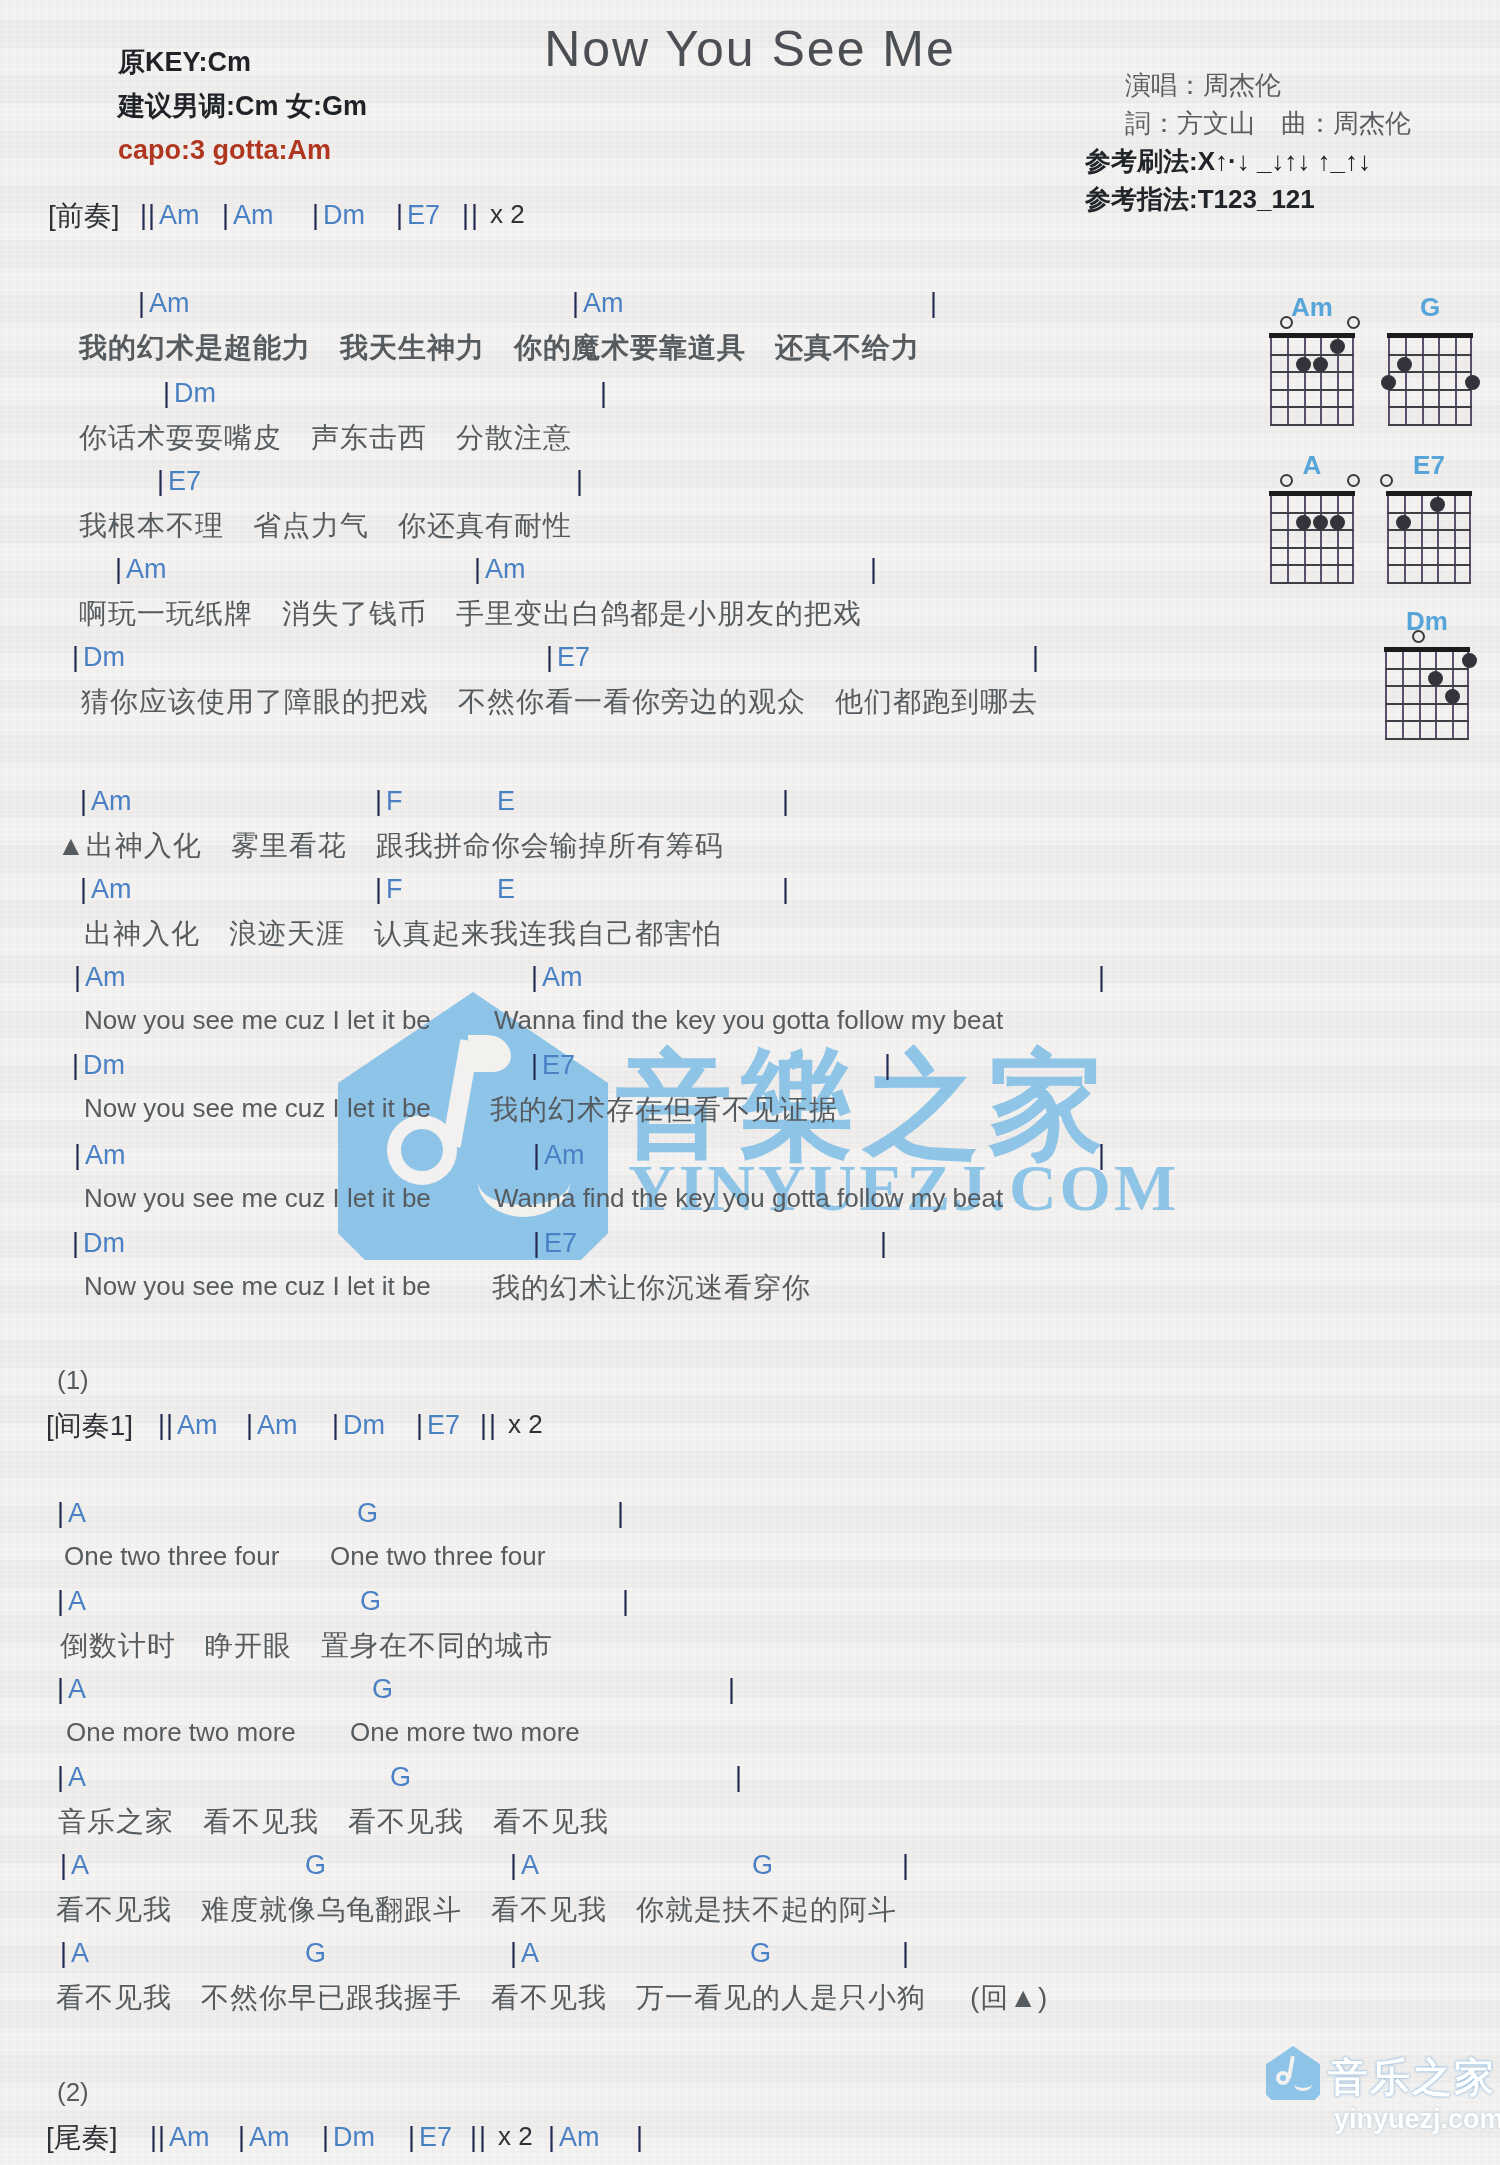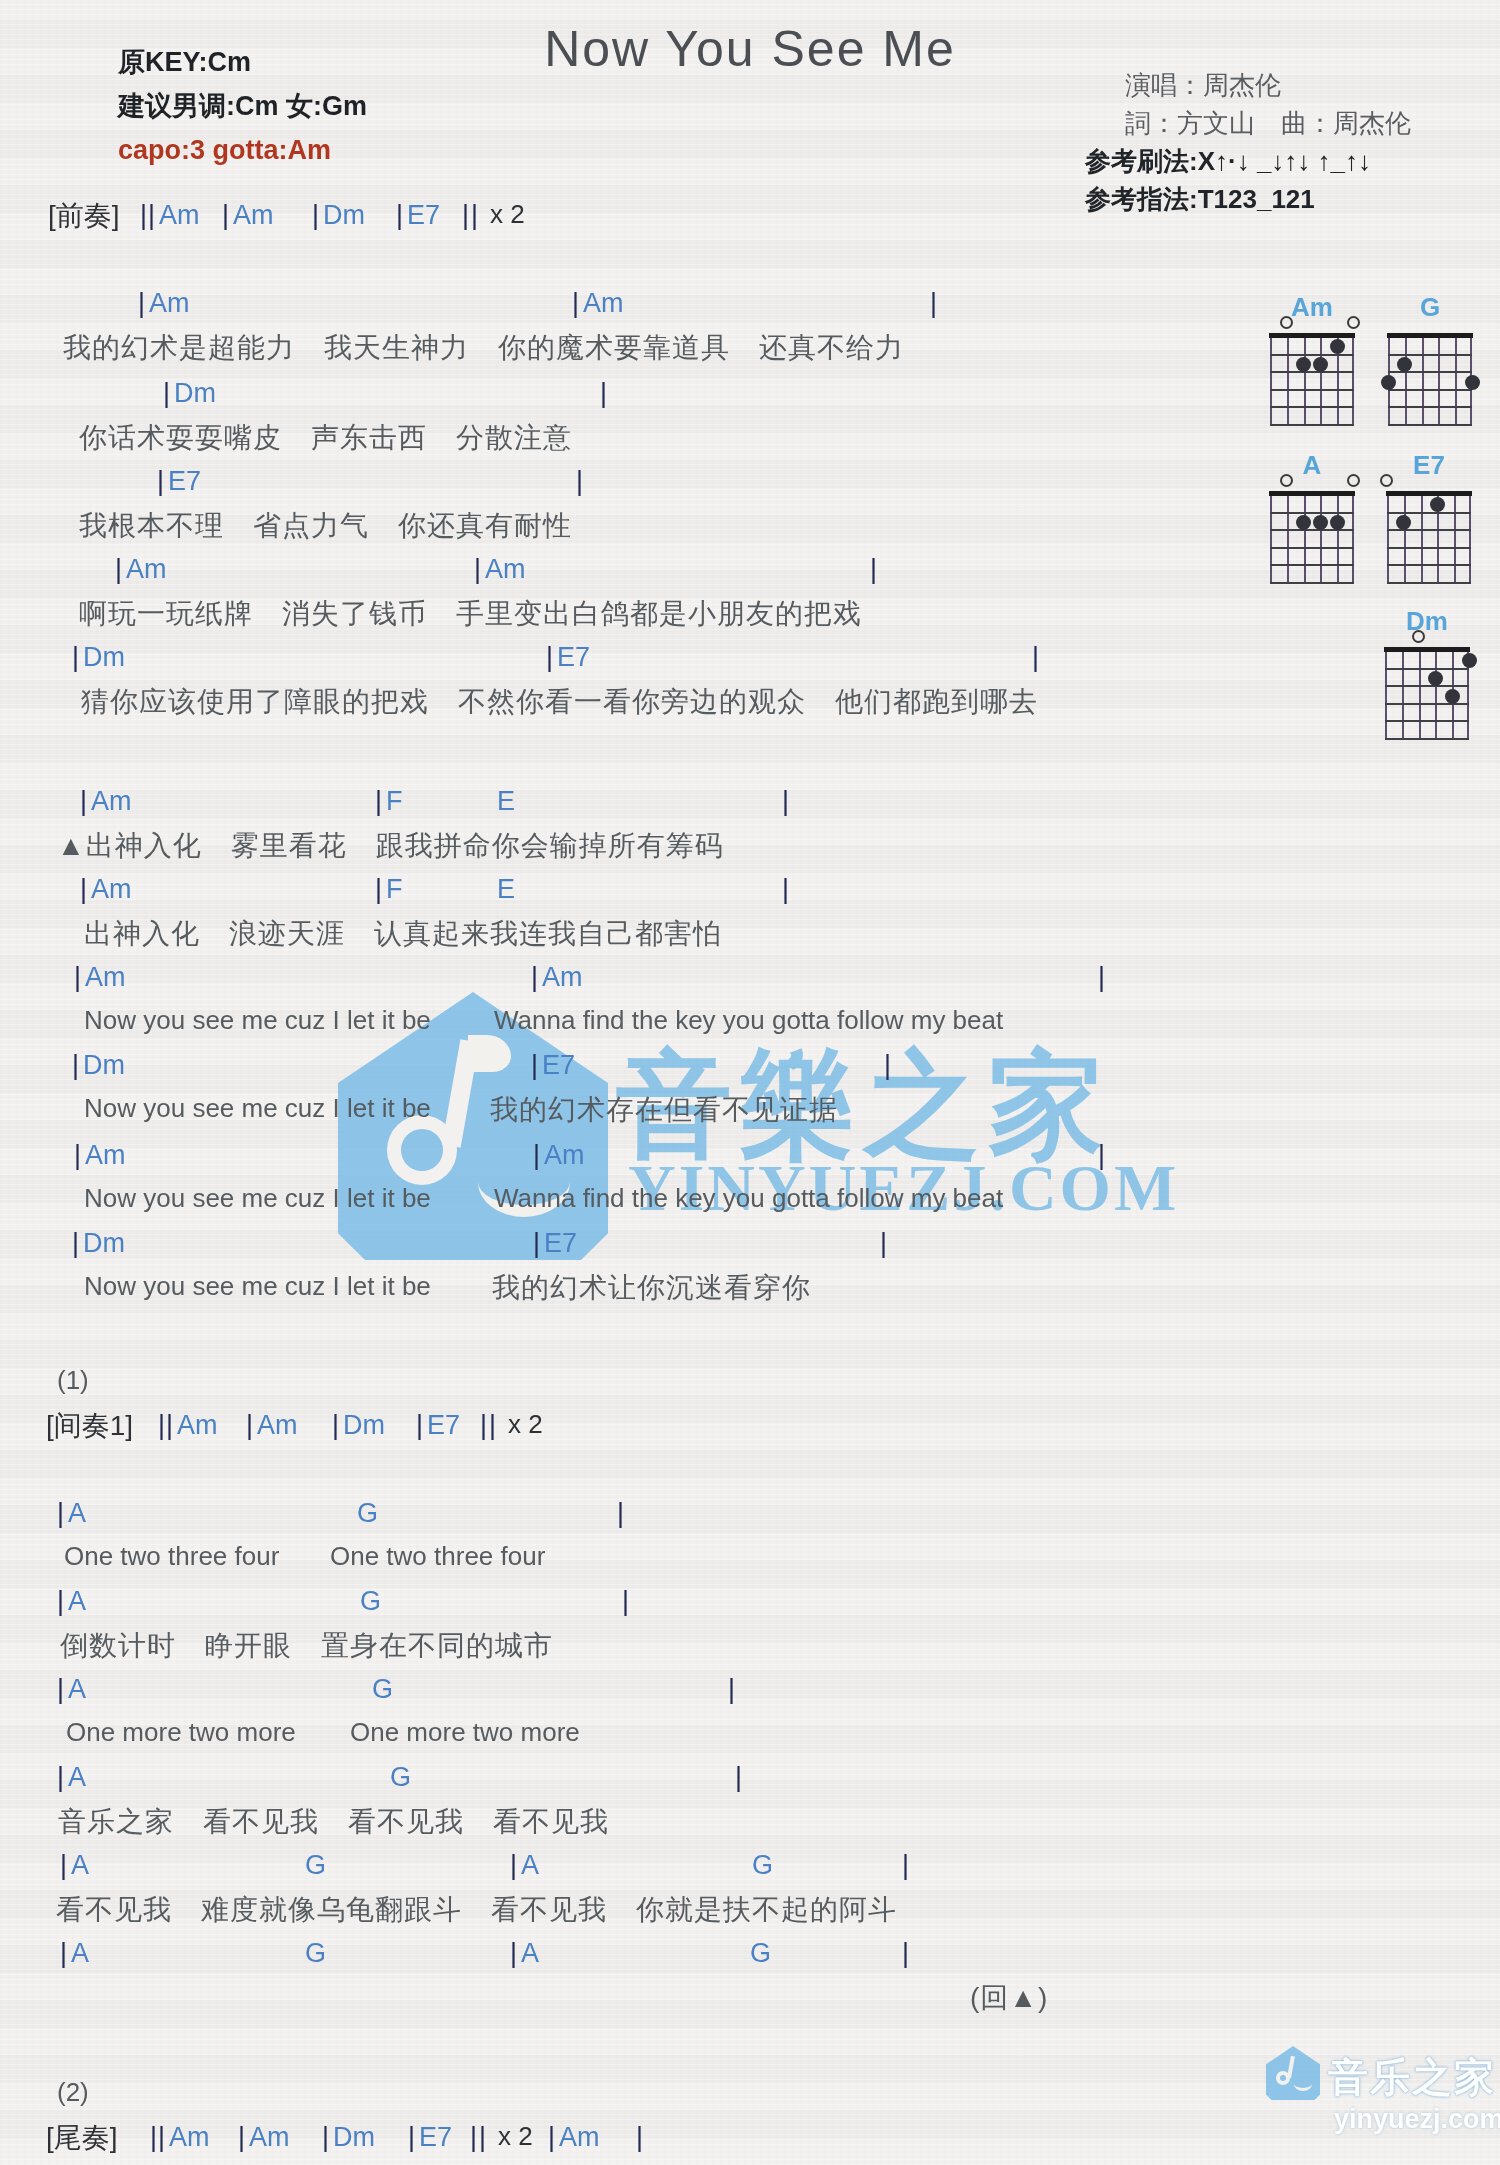--- a/index.html
+++ b/index.html
@@ -118,21 +118,21 @@
           <span class="tok c" style="left: 396px;"><span class="bar">|</span><span class="chname">E7</span></span>
           <span class="tok b" style="left: 462px;">||</span>
           <span class="tok x" style="left: 490px;">x 2</span>
         </div>
         <div class="row" style="top: 288px;">
           <span class="tok c" style="left: 138px;"><span class="bar">|</span><span class="chname">Am</span></span>
           <span class="tok c" style="left: 572px;"><span class="bar">|</span><span class="chname">Am</span></span>
           <span class="tok b" style="left: 930px;">|</span>
         </div>
         <div class="row" style="top: 332px;">
-          <span class="tok l" style="left: 63px;">我的幻术是超能力　我天生神力　你的魔术要靠道具　还真不给力</span>
+          <span class="tok l" style="left: 79px; font-weight: bold;">我的幻术是超能力　我天生神力　你的魔术要靠道具　还真不给力</span>
         </div>
         <div class="row" style="top: 378px;">
           <span class="tok c" style="left: 163px;"><span class="bar">|</span><span class="chname">Dm</span></span>
           <span class="tok b" style="left: 600px;">|</span>
         </div>
         <div class="row" style="top: 422px;">
           <span class="tok l" style="left: 79px;">你话术耍耍嘴皮　声东击西　分散注意</span>
         </div>
         <div class="row" style="top: 466px;">
           <span class="tok c" style="left: 157px;"><span class="bar">|</span><span class="chname">E7</span></span>
@@ -268,20 +268,21 @@
           <span class="tok l" style="left: 56px;">看不见我　难度就像乌龟翻跟斗　看不见我　你就是扶不起的阿斗</span>
         </div>
         <div class="row" style="top: 1938px;">
           <span class="tok c" style="left: 60px;"><span class="bar">|</span><span class="chname">A</span></span>
           <span class="tok c" style="left: 305px;"><span class="chname">G</span></span>
           <span class="tok c" style="left: 510px;"><span class="bar">|</span><span class="chname">A</span></span>
           <span class="tok c" style="left: 750px;"><span class="chname">G</span></span>
           <span class="tok b" style="left: 902px;">|</span>
         </div>
         <div class="row" style="top: 1982px;">
+          <span class="tok l" style="left: 56px;">看不见我　不然你早已跟我握手　看不见我　万一看见的人是只小狗</span>
           <span class="tok l" style="left: 970px;">(回▲)</span>
         </div>
         <div class="row" style="top: 2078px;">
           <span class="tok m" style="left: 57px;">(2)</span>
         </div>
         <div class="row" style="top: 2122px;">
           <span class="tok t" style="left: 46px;">[尾奏]</span>
           <span class="tok c" style="left: 150px;"><span class="bar">||</span><span class="chname">Am</span></span>
           <span class="tok c" style="left: 238px;"><span class="bar">|</span><span class="chname">Am</span></span>
           <span class="tok c" style="left: 322px;"><span class="bar">|</span><span class="chname">Dm</span></span>

